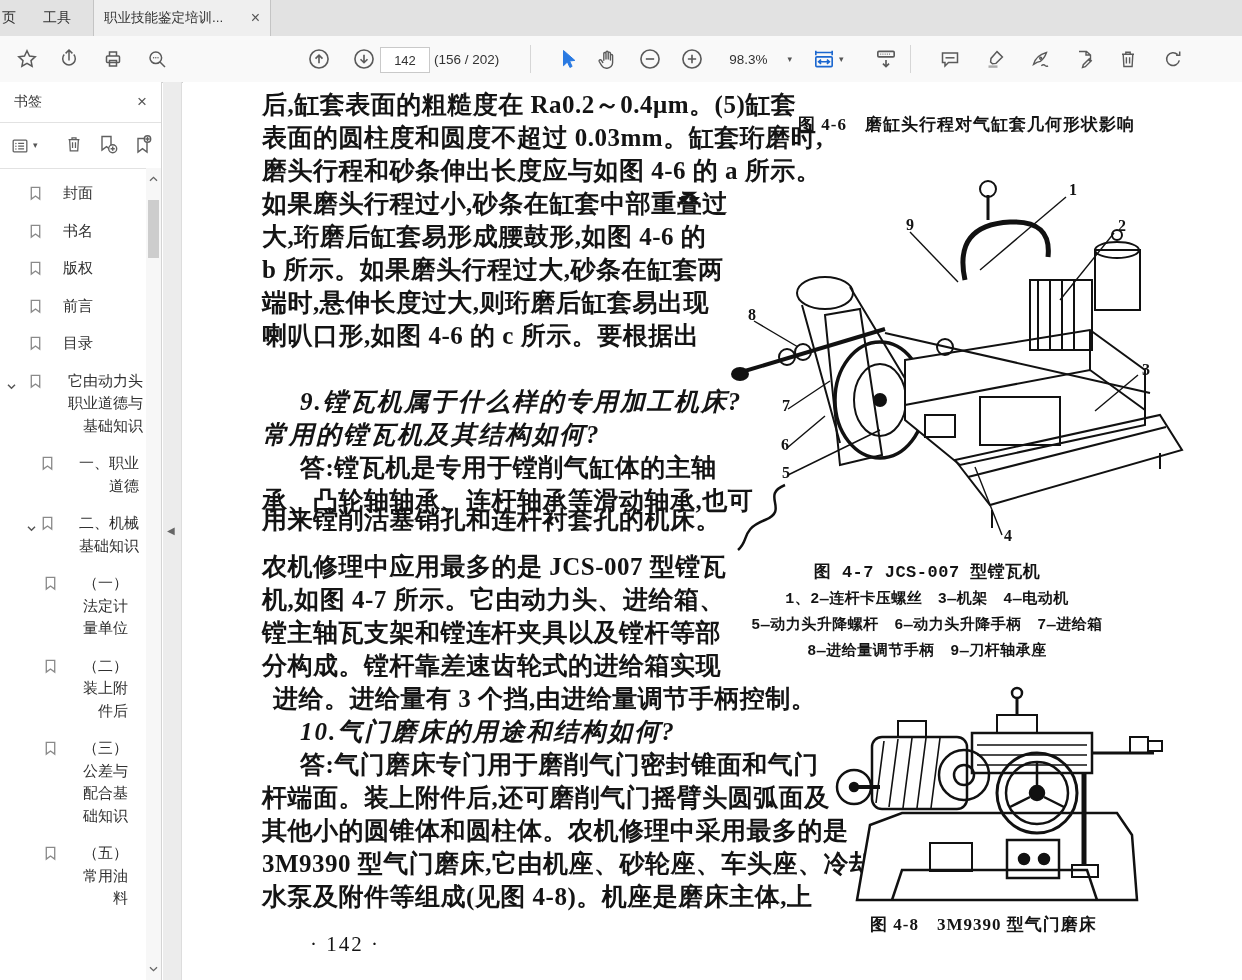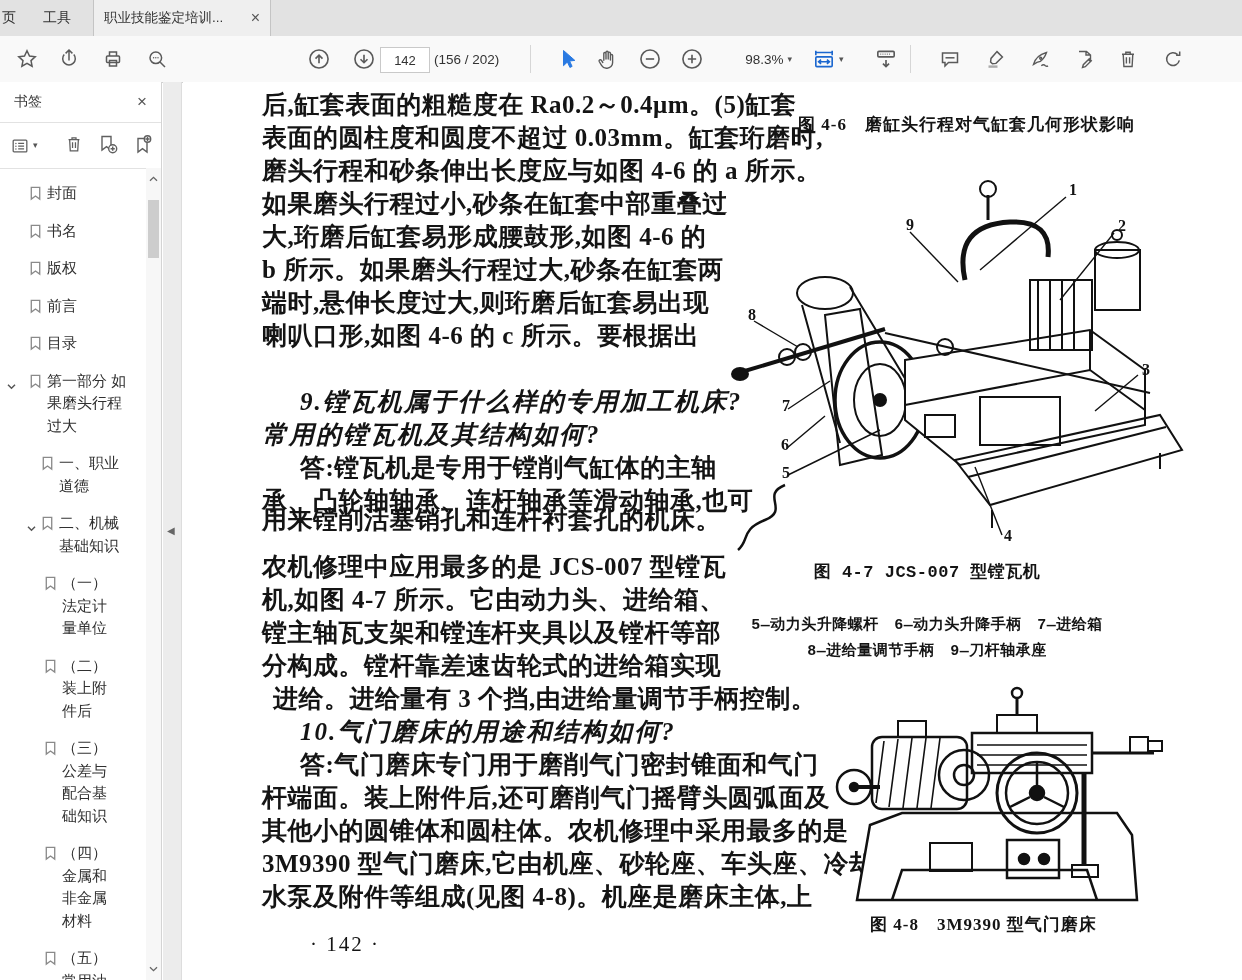--- a/index.html
+++ b/index.html
@@ -20,34 +20,34 @@
            border-bottom:1px solid #d0d0d0;}
   .tbtn{position:absolute;top:50%;transform:translateY(-50%);width:28px;height:28px;
         display:flex;align-items:center;justify-content:center;color:#5a5a5a;border-radius:3px;}
   .tbtn svg{display:block;}
   .sep-v{position:absolute;top:9px;width:1px;height:28px;background:#d6d6d6;}
   .page-input{position:absolute;left:380px;top:11px;width:44px;height:22px;border:1px solid #c9c9c9;
               background:#fff;text-align:center;font-size:13px;color:#333;font-family:inherit;}
   .page-count{position:absolute;left:434px;top:0;height:46px;display:flex;align-items:center;
               font-size:13.5px;color:#333;}
   .zoom-box{position:absolute;left:712px;top:0;height:46px;width:80px;display:flex;align-items:center;
-            justify-content:flex-end;gap:4px;font-size:13.5px;color:#333;}
+            justify-content:flex-end;gap:20px;font-size:13.5px;color:#333;}
   .caret{font-size:9px;color:#555;line-height:1;}
   .grp{position:absolute;top:0;height:46px;display:flex;align-items:center;gap:3px;}
   
   .sidebar{position:absolute;top:82px;left:0;width:162px;bottom:0;background:#fff;
            border-right:1px solid #d4d4d4;box-sizing:border-box;}
   .sb-header{height:40px;display:flex;align-items:center;padding:0 14px;
              border-bottom:1px solid #e2e2e2;font-size:14px;color:#3b3b3b;}
   .sb-header .x{margin-left:auto;font-size:17px;color:#555;}
   .sb-tools{height:45px;display:flex;align-items:center;padding:0 10px;gap:13px;
             border-bottom:1px solid #e2e2e2;color:#5f5f5f;}
   .sb-tools .tsep{width:1px;height:24px;background:#dcdcdc;}
   .sb-tree{position:absolute;top:86px;left:0;right:15px;bottom:0;overflow:hidden;padding-top:14px;box-sizing:border-box;}
-  .bm{position:relative;display:flex;gap:4px;margin-bottom:15px;font-size:15px;line-height:1.5;color:#303030;}
+  .bm{position:relative;display:flex;gap:20px;margin-bottom:15px;font-size:15px;line-height:1.5;color:#303030;text-align:right;}
   .bm .rib{flex-shrink:0;margin-top:3px;}
   .bm .lbl{word-break:break-all;}
   .bm.l1{padding-left:28px;}
   .bm.l2{padding-left:40px;}
   .bm.l3{padding-left:43px;}
   .bm.l1 .lbl{max-width:80px;}
   .bm.l2 .lbl{max-width:64px;}
   .bm.l3 .lbl{max-width:50px;}
   .bm .exp{position:absolute;top:6px;}
   .bm.l1 .exp{left:6px;}
@@ -292,21 +292,21 @@
           </svg>
         <span class="lbl">目录</span>
       </div>
       <div class="bm l1">
         <span class="exp"><svg width="11" height="11" viewBox="0 0 11 11" fill="none" stroke="#555" stroke-width="1.5">
               <path d="M2 3.8l3.5 3.4L9 3.8"></path>
             </svg></span>
         <svg class="rib" width="15" height="17" viewBox="0 0 16 18" fill="none" stroke="#8a8a8a" stroke-width="1.4">
             <path d="M3.5 2.5h9V15l-4.5-3.3L3.5 15z"></path>
           </svg>
-        <span class="lbl">第一部分 如果磨头行程过大</span>
+        <span class="lbl">它由动力头 职业道德与基础知识</span>
       </div>
       <div class="bm l2">
         <svg class="rib" width="15" height="17" viewBox="0 0 16 18" fill="none" stroke="#8a8a8a" stroke-width="1.4">
             <path d="M3.5 2.5h9V15l-4.5-3.3L3.5 15z"></path>
           </svg>
         <span class="lbl">一、职业道德</span>
       </div>
       <div class="bm l2">
         <span class="exp"><svg width="11" height="11" viewBox="0 0 11 11" fill="none" stroke="#555" stroke-width="1.5">
               <path d="M2 3.8l3.5 3.4L9 3.8"></path>
@@ -326,26 +326,20 @@
         <svg class="rib" width="15" height="17" viewBox="0 0 16 18" fill="none" stroke="#8a8a8a" stroke-width="1.4">
             <path d="M3.5 2.5h9V15l-4.5-3.3L3.5 15z"></path>
           </svg>
         <span class="lbl">（二）装上附件后</span>
       </div>
       <div class="bm l3">
         <svg class="rib" width="15" height="17" viewBox="0 0 16 18" fill="none" stroke="#8a8a8a" stroke-width="1.4">
             <path d="M3.5 2.5h9V15l-4.5-3.3L3.5 15z"></path>
           </svg>
         <span class="lbl">（三）公差与配合基础知识</span>
-      </div>
-      <div class="bm l3">
-        <svg class="rib" width="15" height="17" viewBox="0 0 16 18" fill="none" stroke="#8a8a8a" stroke-width="1.4">
-            <path d="M3.5 2.5h9V15l-4.5-3.3L3.5 15z"></path>
-          </svg>
-        <span class="lbl">（四）金属和非金属材料</span>
       </div>
       <div class="bm l3">
         <svg class="rib" width="15" height="17" viewBox="0 0 16 18" fill="none" stroke="#8a8a8a" stroke-width="1.4">
             <path d="M3.5 2.5h9V15l-4.5-3.3L3.5 15z"></path>
           </svg>
         <span class="lbl">（五）常用油料</span>
       </div>
 
     </div>
 
@@ -442,20 +436,21 @@
     <span class="callout" style="left:930px;top:135px">2</span>
     <span class="callout" style="left:954px;top:279px">3</span>
     <span class="callout" style="left:816px;top:445px">4</span>
     <span class="callout" style="left:594px;top:382px">5</span>
     <span class="callout" style="left:593px;top:354px">6</span>
     <span class="callout" style="left:594px;top:315px">7</span>
     <span class="callout" style="left:560px;top:224px">8</span>
     <span class="callout" style="left:718px;top:134px">9</span>
 
     <div class="cap legend" style="top:478px;font-size:17px">图 4-7 JCS-007 型镗瓦机</div>
+    <div class="legend" style="top:507px">1、2—连杆卡压螺丝　3—机架　4—电动机</div>
     <div class="legend" style="top:533px">5—动力头升降螺杆　6—动力头升降手柄　7—进给箱</div>
     <div class="legend" style="top:559px">8—进给量调节手柄　9—刀杆轴承座</div>
 
     <svg class="fig" style="left:649px;top:593px" width="345" height="230" viewBox="0 0 345 230" fill="none" stroke="#111" stroke-width="2.5">
       <path d="M25 225l13-75 32-12h215l15 22 5 65z" fill="#fff"></path>
       <path d="M60 225l10-30h185l10 30"></path>
       <rect x="175" y="165" width="52" height="38"></rect>
       <circle cx="192" cy="184" r="5" fill="#111"></circle>
         <circle cx="212" cy="184" r="5" fill="#111"></circle>
       <rect x="98" y="168" width="42" height="28" stroke-width="2"></rect>

